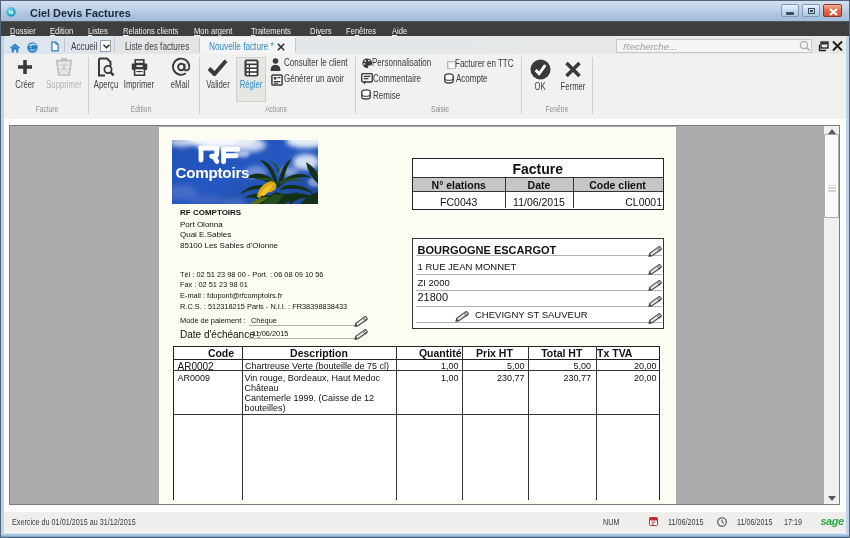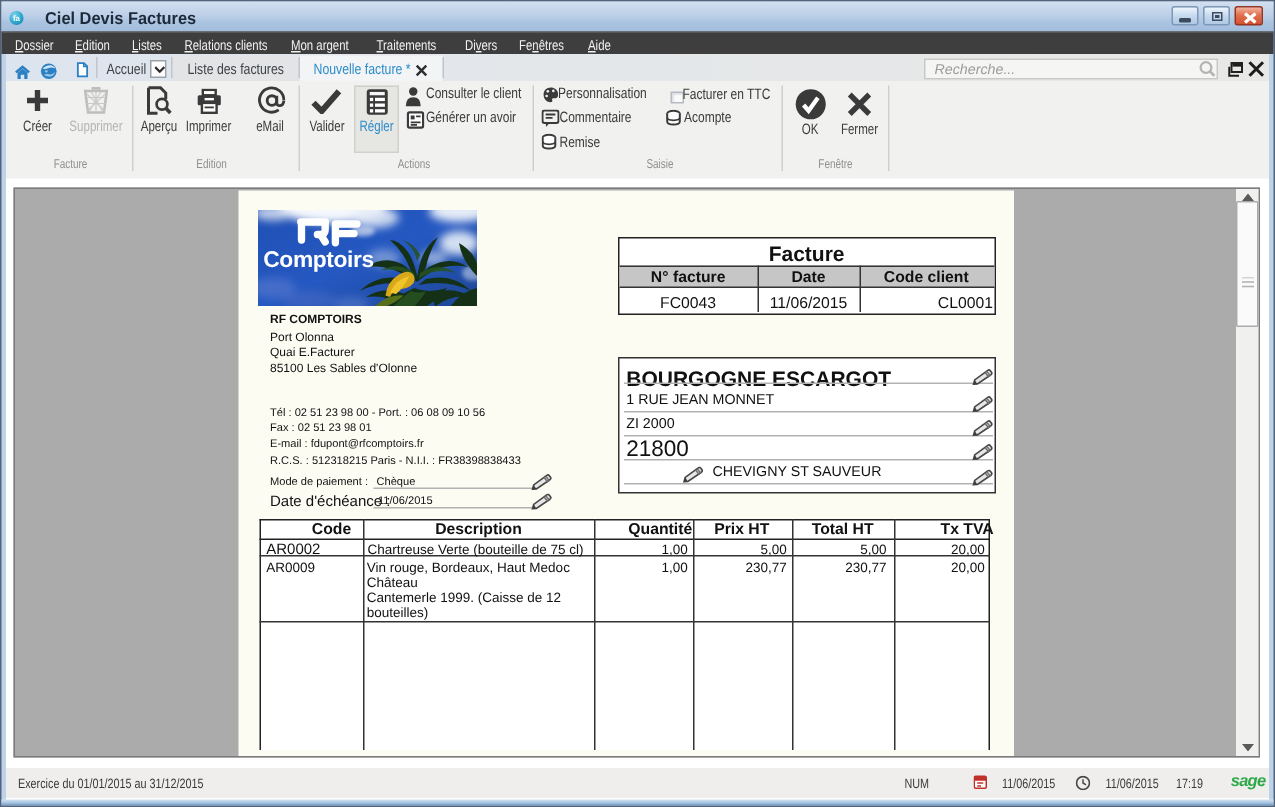--- a/index.html
+++ b/index.html
@@ -312,21 +312,21 @@
   <path d="M41.8 16.5 L44.8 21.3"></path>
   <path d="M51.6 9.3 L66 9.3"></path>
   <path d="M51.6 10 L51.6 21.8"></path>
   <path d="M53.5 15.7 L64 15.7"></path>
  </g>
  <text x="3.5" y="37.8" font-family="Liberation Sans" font-size="15.2" font-weight="bold" fill="#fff" textLength="74">Comptoirs</text>
 </svg>
 
 <div class="inv b" style="left:180px;top:207.5px;font-size:8px">RF COMPTOIRS</div>
 <div class="inv" style="left:180px;top:219.5px;font-size:8px">Port Olonna</div>
-<div class="inv" style="left:180px;top:230px;font-size:8px">Quai E.Facturer</div>
+<div class="inv" style="left:180px;top:230px;font-size:8px">Quai E.Sables</div>
 <div class="inv" style="left:180px;top:241px;font-size:8px">85100 Les Sables d'Olonne</div>
 <div class="inv" style="left:180px;top:269.5px;font-size:7.4px">Tél : 02 51 23 98 00 - Port. : 06 08 09 10 56</div>
 <div class="inv" style="left:180px;top:280px;font-size:7.4px">Fax : 02 51 23 98 01</div>
 <div class="inv" style="left:180px;top:290.5px;font-size:7.4px">E-mail : fdupont@rfcomptoirs.fr</div>
 <div class="inv" style="left:180px;top:301.5px;font-size:7.4px">R.C.S. : 512318215 Paris - N.I.I. : FR38398838433</div>
 <div class="inv" style="left:180px;top:316px;font-size:7.4px">Mode de paiement :</div>
 <div class="inv" style="left:251px;top:316px;font-size:7.4px">Chèque</div>
 <div class="line" style="left:249px;top:325px;width:108px"></div>
 <svg class="abs" style="left:354px;top:316px" width="14" height="11">
     <use href="#pencil"></use>
@@ -334,71 +334,71 @@
 <div class="inv" style="left:180px;top:329px;font-size:10px">Date d'échéance :</div>
 <div class="inv" style="left:252px;top:329px;font-size:7.4px">11/06/2015</div>
 <div class="line" style="left:249px;top:338px;width:108px"></div>
 <svg class="abs" style="left:354px;top:329px" width="14" height="11">
     <use href="#pencil"></use>
   </svg>
 
 <div class="abs" style="left:411.5px;top:157.5px;width:252.5px;height:52.5px;border:1.5px solid #222;background:#fff">
  <div class="abs" style="left:0;top:0;width:100%;height:18px;text-align:center;font-size:14px;font-weight:bold;color:#111;padding-top:2.5px">Facture</div>
  <div class="abs" style="left:0;top:18.5px;width:100%;height:14.5px;background:#c6c6c6;border-top:1px solid #333;border-bottom:1px solid #333;font-size:10.5px;font-weight:bold;color:#111">
-  <span class="abs" style="left:0;width:92.5px;text-align:center;top:1px">N° facture</span>
+  <span class="abs" style="left:0;width:92.5px;text-align:center;top:1px">N° elations</span>
   <span class="abs" style="left:92.5px;width:68px;text-align:center;top:1px">Date</span>
   <span class="abs" style="left:160.5px;width:89px;text-align:center;top:1px">Code client</span>
  </div>
  <div class="abs" style="left:0;top:34px;width:100%;height:15.5px;font-size:10.5px;color:#111">
   <span class="abs" style="left:0;width:92.5px;text-align:center;top:3px">FC0043</span>
   <span class="abs" style="left:92.5px;width:68px;text-align:center;top:3px">11/06/2015</span>
   <span class="abs" style="left:160.5px;width:89px;text-align:right;top:3px">CL0001</span>
  </div>
  <div class="abs" style="left:92.5px;top:18.5px;width:1px;height:31px;background:#333"></div>
  <div class="abs" style="left:160.5px;top:18.5px;width:1px;height:31px;background:#333"></div>
 </div>
 
 <div class="abs" style="left:411.5px;top:238px;width:252.5px;height:90.5px;border:1px solid #333;background:#fff"></div>
-<div class="inv b" style="left:417.5px;top:243.5px;font-size:14px">BOURGOGNE ESCARGOT</div>
+<div class="inv b" style="left:417.5px;top:243.5px;font-size:11px">BOURGOGNE ESCARGOT</div>
 <div class="line" style="left:415.5px;top:255.4px;width:246px"></div>
 <svg class="abs" style="left:648px;top:246px" width="14" height="11">
     <use href="#pencil"></use>
   </svg>
 <div class="inv" style="left:417.5px;top:261px;font-size:9.5px">1 RUE JEAN MONNET</div>
 <div class="line" style="left:415.5px;top:273.5px;width:246px"></div>
 <svg class="abs" style="left:648px;top:264px" width="14" height="11">
     <use href="#pencil"></use>
   </svg>
 <div class="inv" style="left:417.5px;top:276.5px;font-size:9.5px">ZI 2000</div>
 <div class="line" style="left:415.5px;top:289.7px;width:246px"></div>
 <svg class="abs" style="left:648px;top:280px" width="14" height="11">
     <use href="#pencil"></use>
   </svg>
 <div class="line" style="left:415.5px;top:305.9px;width:246px"></div>
 <svg class="abs" style="left:648px;top:296px" width="14" height="11">
     <use href="#pencil"></use>
   </svg>
-<div class="inv" style="left:417.5px;top:291px;font-size:15px">21800</div>
+<div class="inv" style="left:417.5px;top:291px;font-size:11px">21800</div>
 <svg class="abs" style="left:455px;top:311px" width="14" height="11">
     <use href="#pencil"></use>
   </svg>
 <div class="inv" style="left:475px;top:309px;font-size:9.5px">CHEVIGNY ST SAUVEUR</div>
 <div class="line" style="left:415.5px;top:322.4px;width:246px"></div>
 <svg class="abs" style="left:648px;top:312.5px" width="14" height="11">
     <use href="#pencil"></use>
   </svg>
 
 <div class="abs" style="left:173px;top:346px;width:487px;height:154px;border:1.5px solid #222;border-bottom:none;background:#fff"></div>
 <div class="abs" style="left:173px;top:346px;width:487px;height:13.5px;border-bottom:1.5px solid #222;font-size:10.5px;font-weight:bold;color:#111">
  <span class="abs" style="left:14px;width:68px;text-align:center;top:1px">Code</span>
  <span class="abs" style="left:69px;width:154px;text-align:center;top:1px">Description</span>
  <span class="abs" style="left:223px;width:65.5px;text-align:right;top:1px">Quantité</span>
  <span class="abs" style="left:288.5px;width:66px;text-align:center;top:1px">Prix HT</span>
  <span class="abs" style="left:354.5px;width:68.5px;text-align:center;top:1px">Total HT</span>
- <span class="abs" style="left:440px;width:63.5px;text-align:center;top:1px">Tx TVA</span>
+ <span class="abs" style="left:410px;width:63.5px;text-align:center;top:1px">Tx TVA</span>
 </div>
 
 <div class="abs" style="left:242px;top:346px;width:1px;height:154px;background:#333"></div>
 <div class="abs" style="left:396px;top:346px;width:1px;height:154px;background:#333"></div>
 <div class="abs" style="left:461.5px;top:346px;width:1px;height:154px;background:#333"></div>
 <div class="abs" style="left:527.5px;top:346px;width:1px;height:154px;background:#333"></div>
 <div class="abs" style="left:596px;top:346px;width:1px;height:154px;background:#333"></div>
 
 <div class="abs" style="left:173px;top:370.3px;width:487px;height:1px;background:#333"></div>
 <div class="abs" style="left:173px;top:414px;width:487px;height:1px;background:#333"></div>

